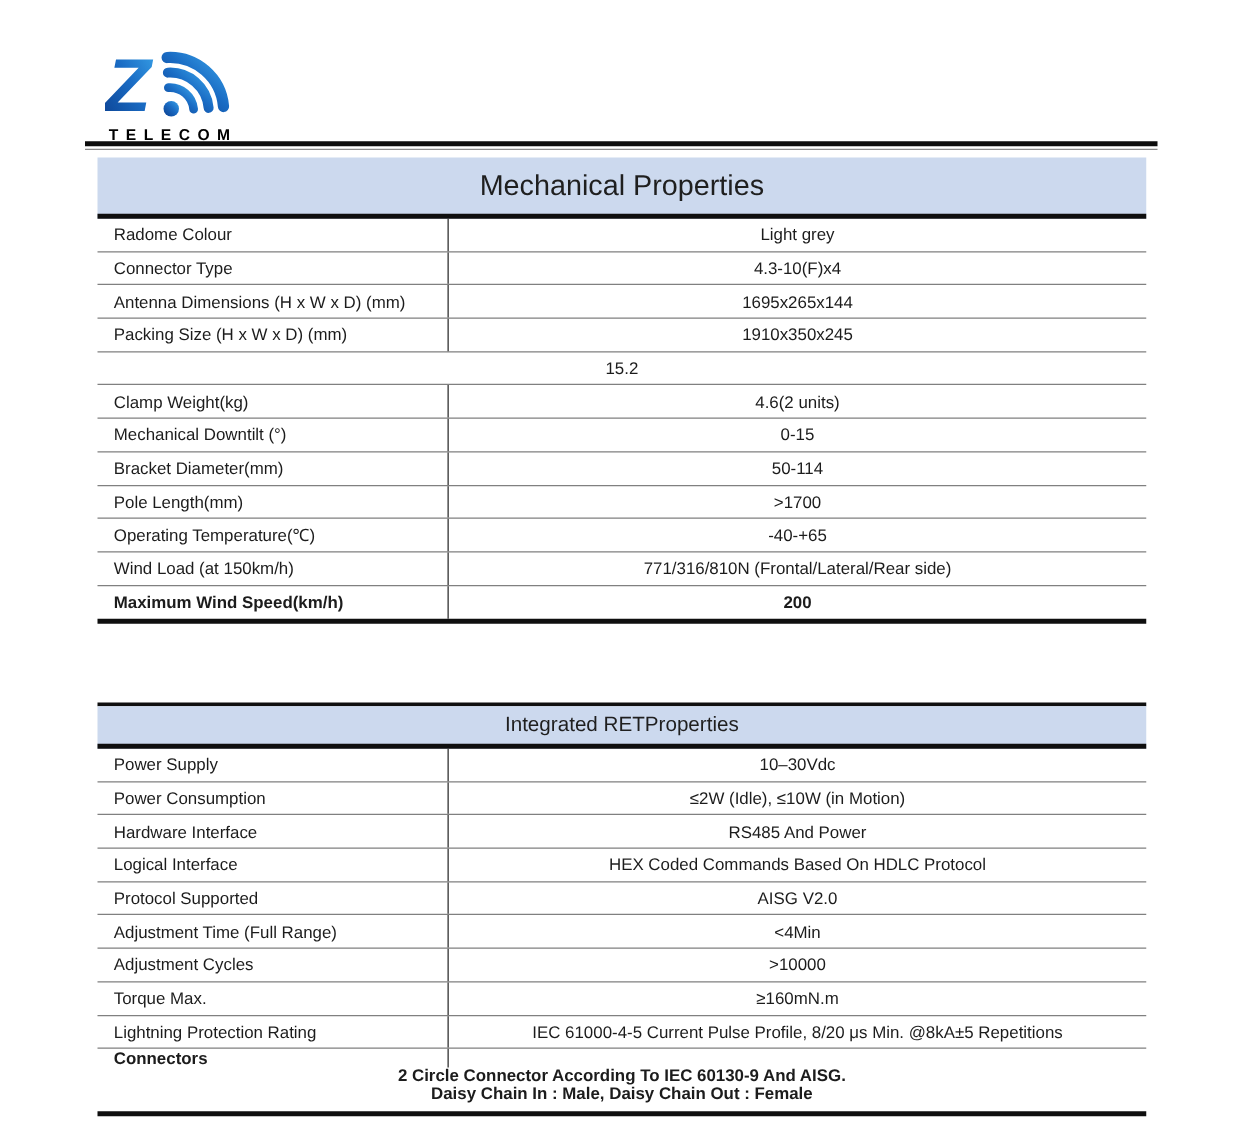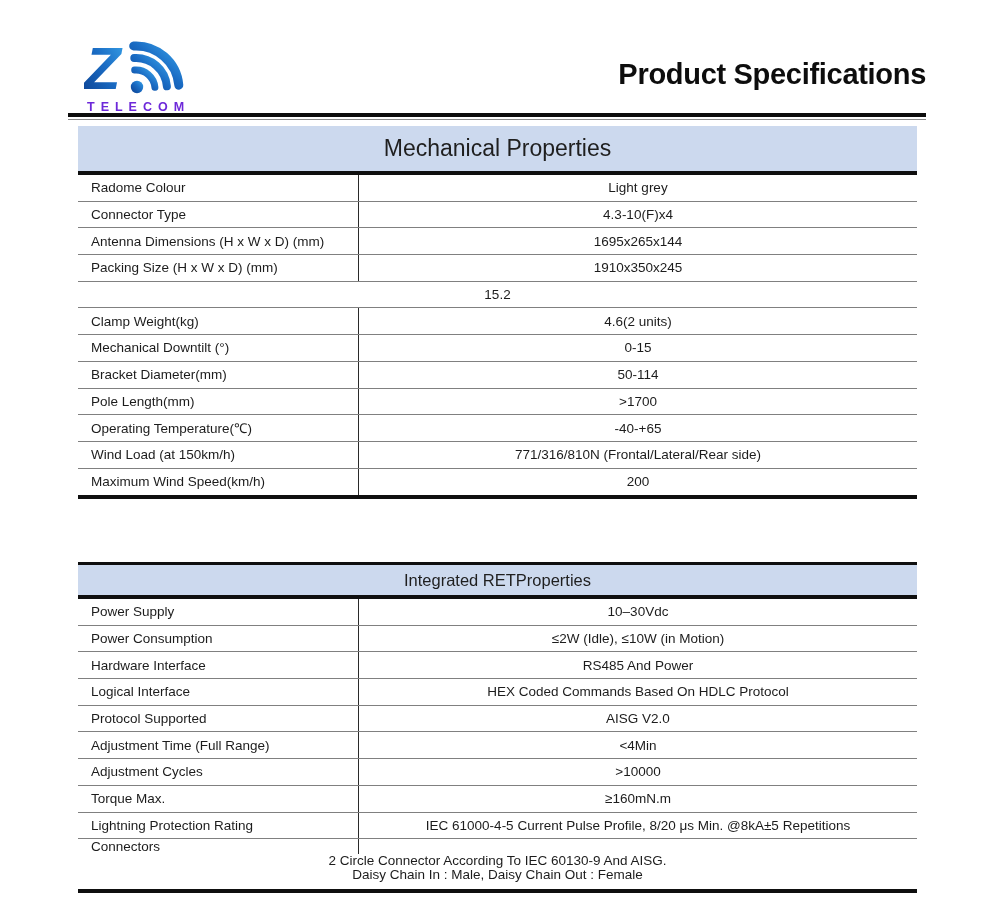--- a/index.html
+++ b/index.html
@@ -7,21 +7,21 @@
     position:relative;
     width:993px;height:897px;
     background:#ffffff;
     font-family:"Liberation Sans", sans-serif;
     color:#1c1c1c;
     overflow:hidden;
   }
   
   .logo{position:absolute;left:84px;top:33px;width:120px;}
   .logo-sub{
-    font-size:12.5px;font-weight:bold;color:#6d28d9;
+    font-size:12.5px;font-weight:bold;color:#000000;
     letter-spacing:6px;margin-top:1px;padding-left:3px;white-space:nowrap;
   }
   .doc-title{
     position:absolute;top:58px;right:67px;
     font-size:29px;font-weight:700;color:#0d0d0d;
     letter-spacing:-0.3px;white-space:nowrap;
   }
   .top-rule{
     position:absolute;left:68px;top:113px;width:858px;
     height:2px;border-top:4px solid #0d0d0d;border-bottom:1px solid #8a8a8a;
@@ -39,21 +39,21 @@
   }
   .t1 .thead{height:45px;}
   .t2 .thead{height:30px;font-size:16.5px;}
   .tbody{border-bottom:4px solid #0f0f0f;}
   .trow{
     display:flex;align-items:stretch;
     height:26.7px;box-sizing:border-box;
     border-bottom:1.5px solid #808080;
     font-size:13.5px;
   }
-  .trow:last-child{border-bottom:none;}
+  .trow:last-child{border-bottom:none;font-weight:bold;}
   .trow.tall{height:50px;flex-direction:column;}
   .tl{
     width:281px;box-sizing:border-box;
     padding-left:13px;
     border-right:1px solid #2a2a2a;
     display:flex;align-items:center;
   }
   .tv{
     flex:1;display:flex;align-items:center;justify-content:center;
     text-align:center;
@@ -80,21 +80,20 @@
       </defs>
       <text x="0" y="56" font-size="60" font-weight="bold" font-style="italic" fill="url(#lg)">Z</text>
       <path d="M 49.7 13 A 43 43 0 0 1 94.8 52.2" fill="none" stroke="url(#lg)" stroke-width="9" stroke-linecap="round"></path>
       <path d="M 50.3 25.1 A 31 31 0 0 1 82.9 53.3" fill="none" stroke="url(#lg)" stroke-width="8" stroke-linecap="round"></path>
       <path d="M 50.7 37.1 A 19 19 0 0 1 70.9 54.3" fill="none" stroke="url(#lg)" stroke-width="7" stroke-linecap="round"></path>
       <circle cx="53" cy="54" r="6.2" fill="url(#lg)"></circle>
     </svg>
     <div class="logo-sub">TELECOM</div>
   </div>
 
-  <div class="doc-title">Product Specifications</div>
 
   <div class="top-rule"></div>
 
   <div class="spec-table t1">
     <div class="thead">Mechanical Properties</div>
     <div class="tbody">
       <div class="trow">
         <div class="tl">Radome Colour</div>
         <div class="tv">Light grey</div>
       </div>

